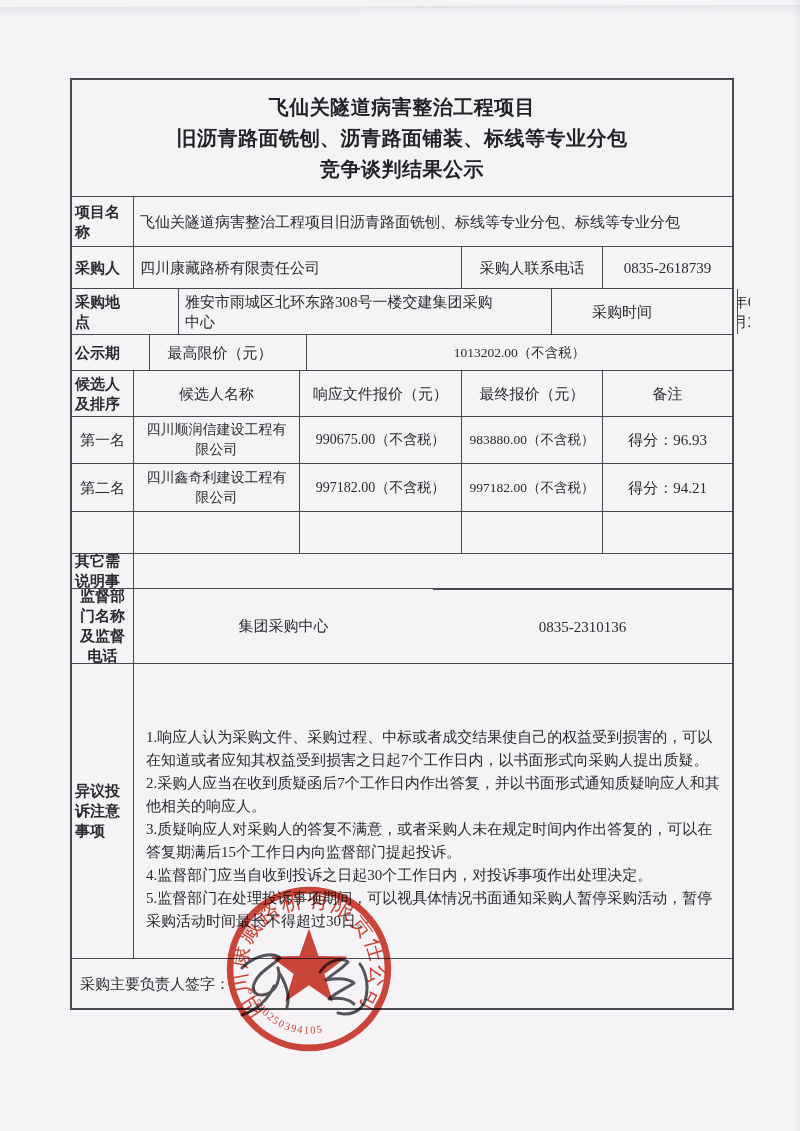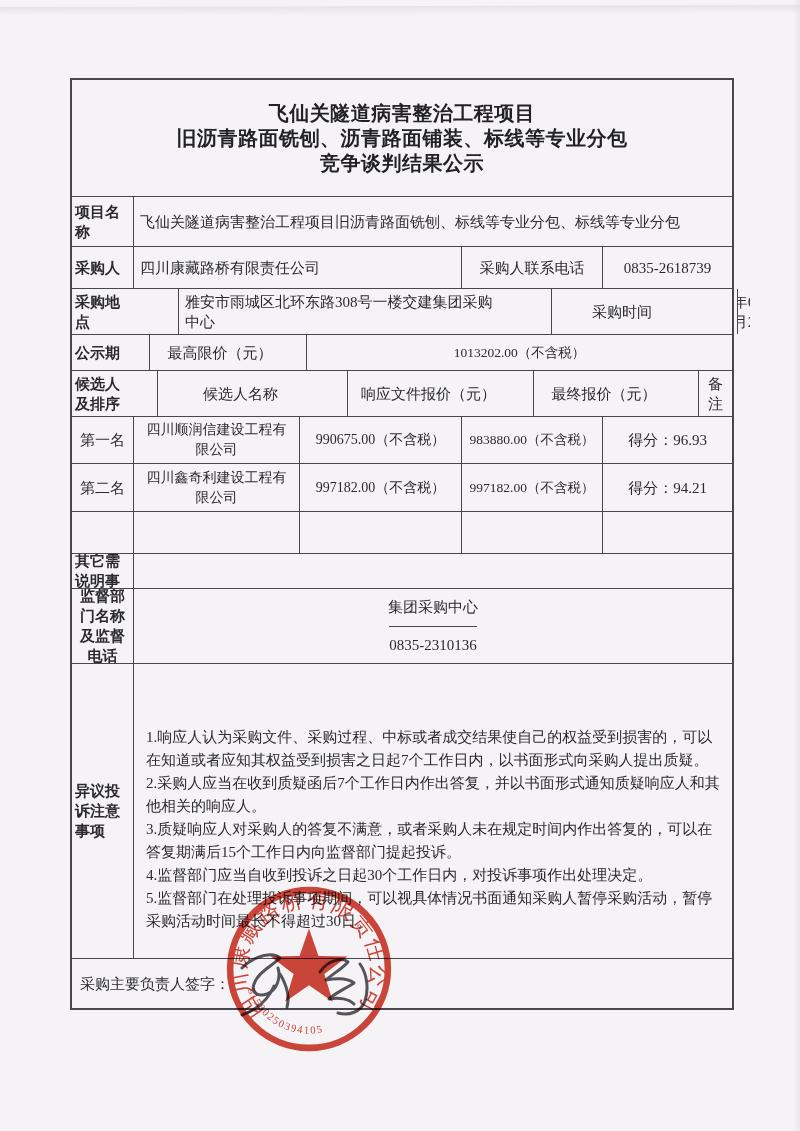--- a/index.html
+++ b/index.html
@@ -47,33 +47,33 @@
   .k2{width:166px;flex:none;}
   .k3{width:162px;flex:none;}
   .k4{width:141px;flex:none;}
   .k5{flex:1;}
   
   .h-title{height:116px;}
   .h-r1{height:50px;}
   .h-r2{height:42px;}
   .h-r3{height:46px;gap:45px;}
   .h-r4{height:36px;gap:16px;}
-  .h-head{height:46px;gap:24px;}
+  .h-head{height:46px;}
   .h-c1{height:47px;}
   .h-c2{height:48px;}
   .h-empty{height:42px;}
   .h-other{height:35px;}
   .h-sup{height:75px;}
   .h-obj{height:295px;}
   .h-sign{height:50px;}
   .title-row{
     flex-direction:column;align-items:center;justify-content:center;
-    gap:5px;font-size:20px;font-weight:bold;letter-spacing:.5px;color:#222226;
-  }
-  .sup-col{flex:1;display:flex;flex-direction:column;border-left:1.5px solid var(--line);align-items:center;}
+    gap:11px;font-size:20px;font-weight:bold;letter-spacing:.5px;color:#222226;
+  }
+  .sup-col{flex:1;display:flex;flex-direction:row;border-left:1.5px solid var(--line);}
   .sup-sub{flex:1;display:flex;align-items:center;justify-content:center;}
   .sup-sub + .sup-sub{border-top:1.5px solid var(--line);}
   .obj-text{
     flex:1;border-left:1.5px solid var(--line);
     padding:62px 8px 6px 12px;
     display:block;text-align:left;
   }
   .obj-text p{margin:0;line-height:23px;}
   .lbl-tall{align-items:center;}
   .sign-cell{width:100%;padding-left:8px;}

